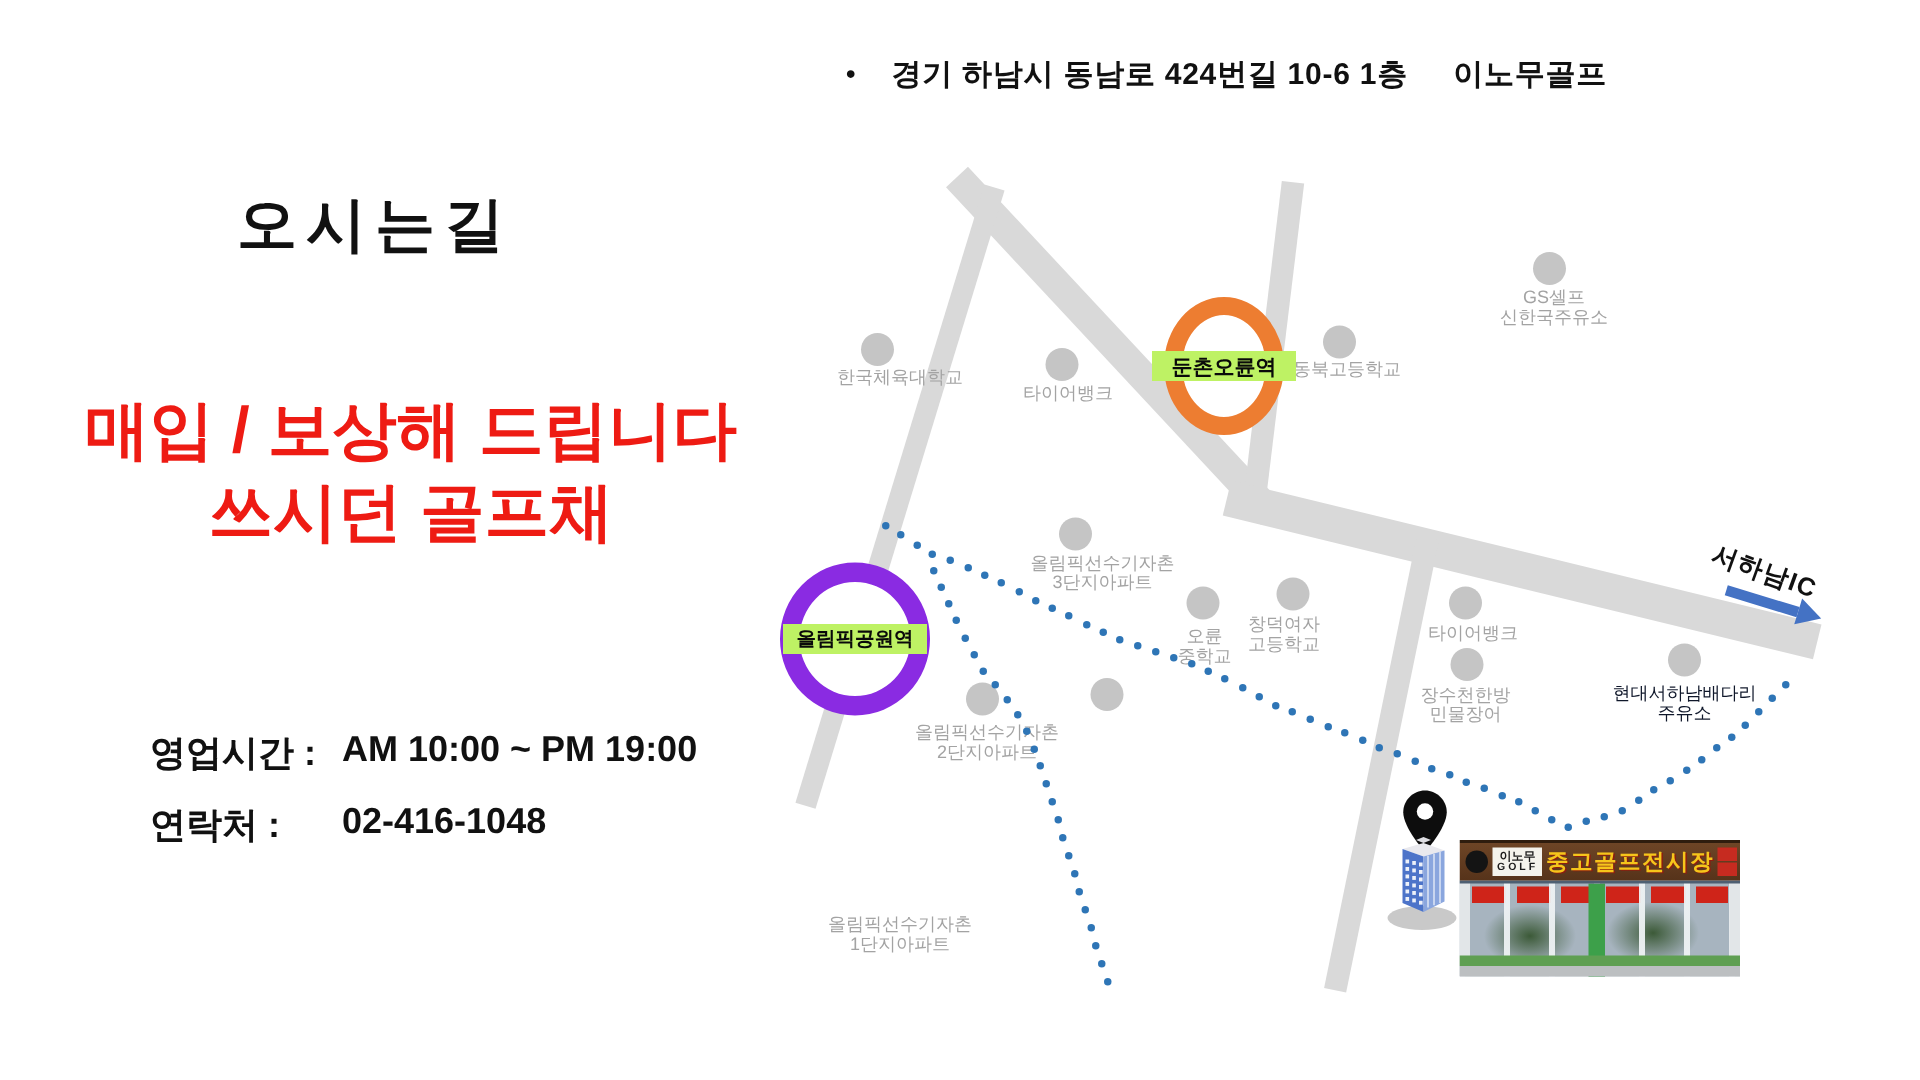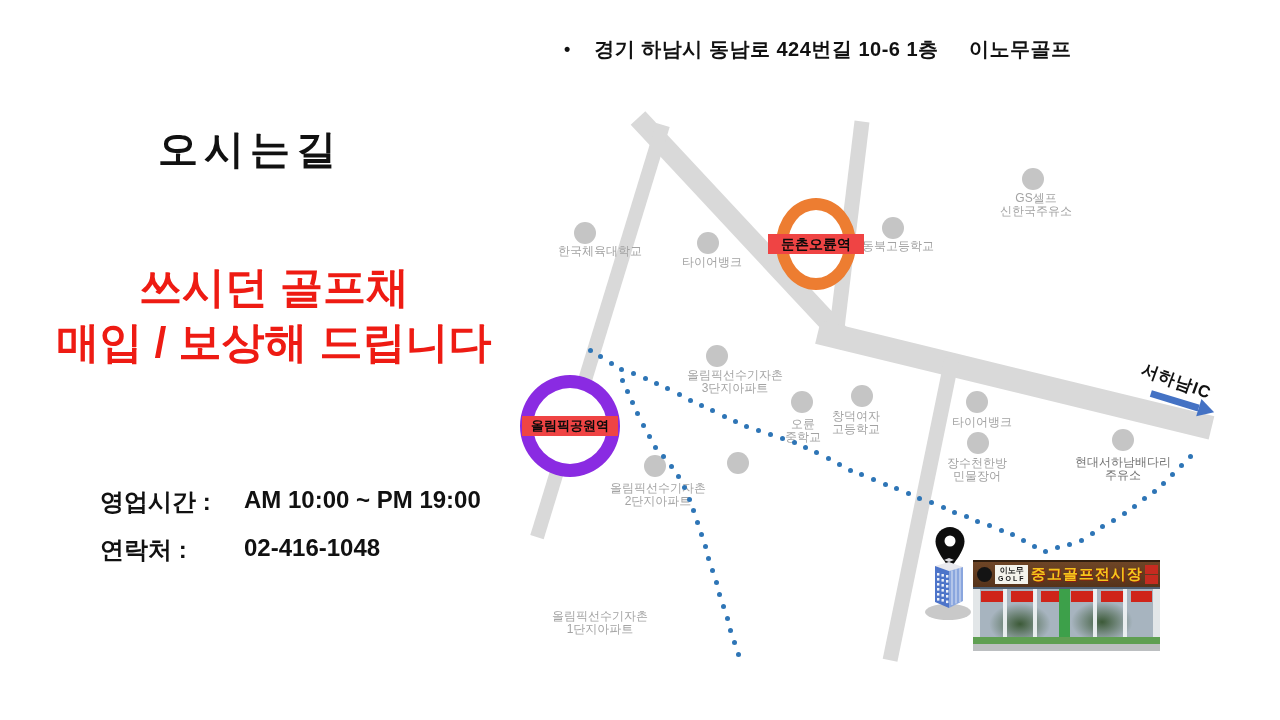--- a/index.html
+++ b/index.html
@@ -9,29 +9,29 @@
   .address{position:absolute;left:564px;top:36px;font-size:20px;font-weight:bold;
            display:flex;align-items:flex-start;}
   .address .bullet{font-size:18px;margin-right:24px;line-height:26px;}
   .address .txt{white-space:pre;letter-spacing:.5px;}
   .page-title{position:absolute;left:158px;top:122px;font-size:40px;font-weight:bold;letter-spacing:6px;}
   .promo{position:absolute;left:8px;top:260px;width:532px;text-align:center;
          font-weight:bold;font-size:43px;line-height:1.28;}
   .info{position:absolute;left:100px;top:486px;font-size:24px;font-weight:bold;}
   .info-row{margin-bottom:16px;display:flex;}
   .info-row .lab{min-width:128px;}
-  .info-row .val{margin-left:16px;white-space:pre;}
+  .info-row .val{white-space:pre;}
   
   .map-layer{position:absolute;inset:0;}
   .road{position:absolute;background:#d9d9d9;transform-origin:0 50%;}
   .mdot{position:absolute;width:22px;height:22px;border-radius:50%;background:#c5c5c5;}
   .mlabel{position:absolute;text-align:center;font-size:12px;line-height:13px;color:#a3a3a3;}
   .rdot{position:absolute;width:5px;height:5px;border-radius:50%;}
   .ring{position:absolute;border-radius:50%;background:#fff;box-sizing:border-box;}
-  .ring-label{position:absolute;text-align:center;font-weight:bold;color:#0a0a0a;background:#ef4444;
+  .ring-label{position:absolute;text-align:center;font-weight:bold;color:#0a0a0a;background:#bef264;
               line-height:20px;height:20px;}
   .hwy-label{position:absolute;left:1146px;top:358px;font-size:17px;font-weight:bold;
              transform:rotate(20deg);transform-origin:0 0;letter-spacing:1px;}
   .hwy-arrow{position:absolute;left:1151px;top:384px;width:66px;height:18px;
              transform:rotate(17deg);transform-origin:0 50%;}
   .hwy-arrow .shaft{position:absolute;left:0;top:6px;width:50px;height:7px;background:#4472c4;}
   .hwy-arrow .head{position:absolute;right:0;top:0;width:0;height:0;
              border-left:16px solid #4472c4;border-top:9px solid transparent;border-bottom:9px solid transparent;}
   .pin{position:absolute;left:932px;top:526px;width:36px;height:44px;}
   .bldg{position:absolute;left:922px;top:554px;width:54px;height:68px;}
@@ -66,22 +66,22 @@
 <div class="canvas">
 
   <div class="address">
     <span class="bullet">•</span>
     <span class="txt">경기 하남시 동남로 424번길 10-6 1층     이노무골프</span>
   </div>
 
   <div class="page-title">오시는길</div>
 
   <div class="promo" style="color: rgb(238, 27, 19);">
+    <div>매입 / 보상해 드립니다</div>
     <div>쓰시던 골프채</div>
-    <div>매입 / 보상해 드립니다</div>
   </div>
 
   <div class="info">
     <div class="info-row">
       <span class="lab">영업시간 :</span>
       <span class="val">AM 10:00 ~ PM 19:00</span>
     </div>
     <div class="info-row">
       <span class="lab">연락처 :</span>
       <span class="val">02-416-1048</span>
@@ -130,21 +130,21 @@
       <div class="mdot" style="left: 966px; top: 391px; background: rgb(197, 197, 197);"></div>
       <div class="mlabel" style="left: 902px; top: 416px; width: 160px; color: rgb(163, 163, 163);">
         <div>타이어뱅크</div>
       </div>
       <div class="mdot" style="left: 967px; top: 432px; background: rgb(197, 197, 197);"></div>
       <div class="mlabel" style="left: 897px; top: 457px; width: 160px; color: rgb(163, 163, 163);">
         <div>장수천한방</div>
         <div>민물장어</div>
       </div>
       <div class="mdot" style="left: 1112px; top: 429px; background: rgb(197, 197, 197);"></div>
-      <div class="mlabel" style="left: 1043px; top: 456px; width: 160px; color: #737373; font-family: Liberation Serif, serif;">
+      <div class="mlabel" style="left: 1043px; top: 456px; width: 160px; color: #0f172a; font-family: Liberation Serif, serif;">
         <div>현대서하남배다리</div>
         <div>주유소</div>
       </div>
       <div class="mdot" style="left: 644px; top: 455px; background: rgb(197, 197, 197);"></div>
       <div class="mlabel" style="left: 578px; top: 482px; width: 160px; color: rgb(163, 163, 163);">
         <div>올림픽선수기자촌</div>
         <div>2단지아파트</div>
       </div>
       <div class="mlabel" style="left: 520px; top: 610px; width: 160px; color: rgb(163, 163, 163);">
         <div>올림픽선수기자촌</div>

